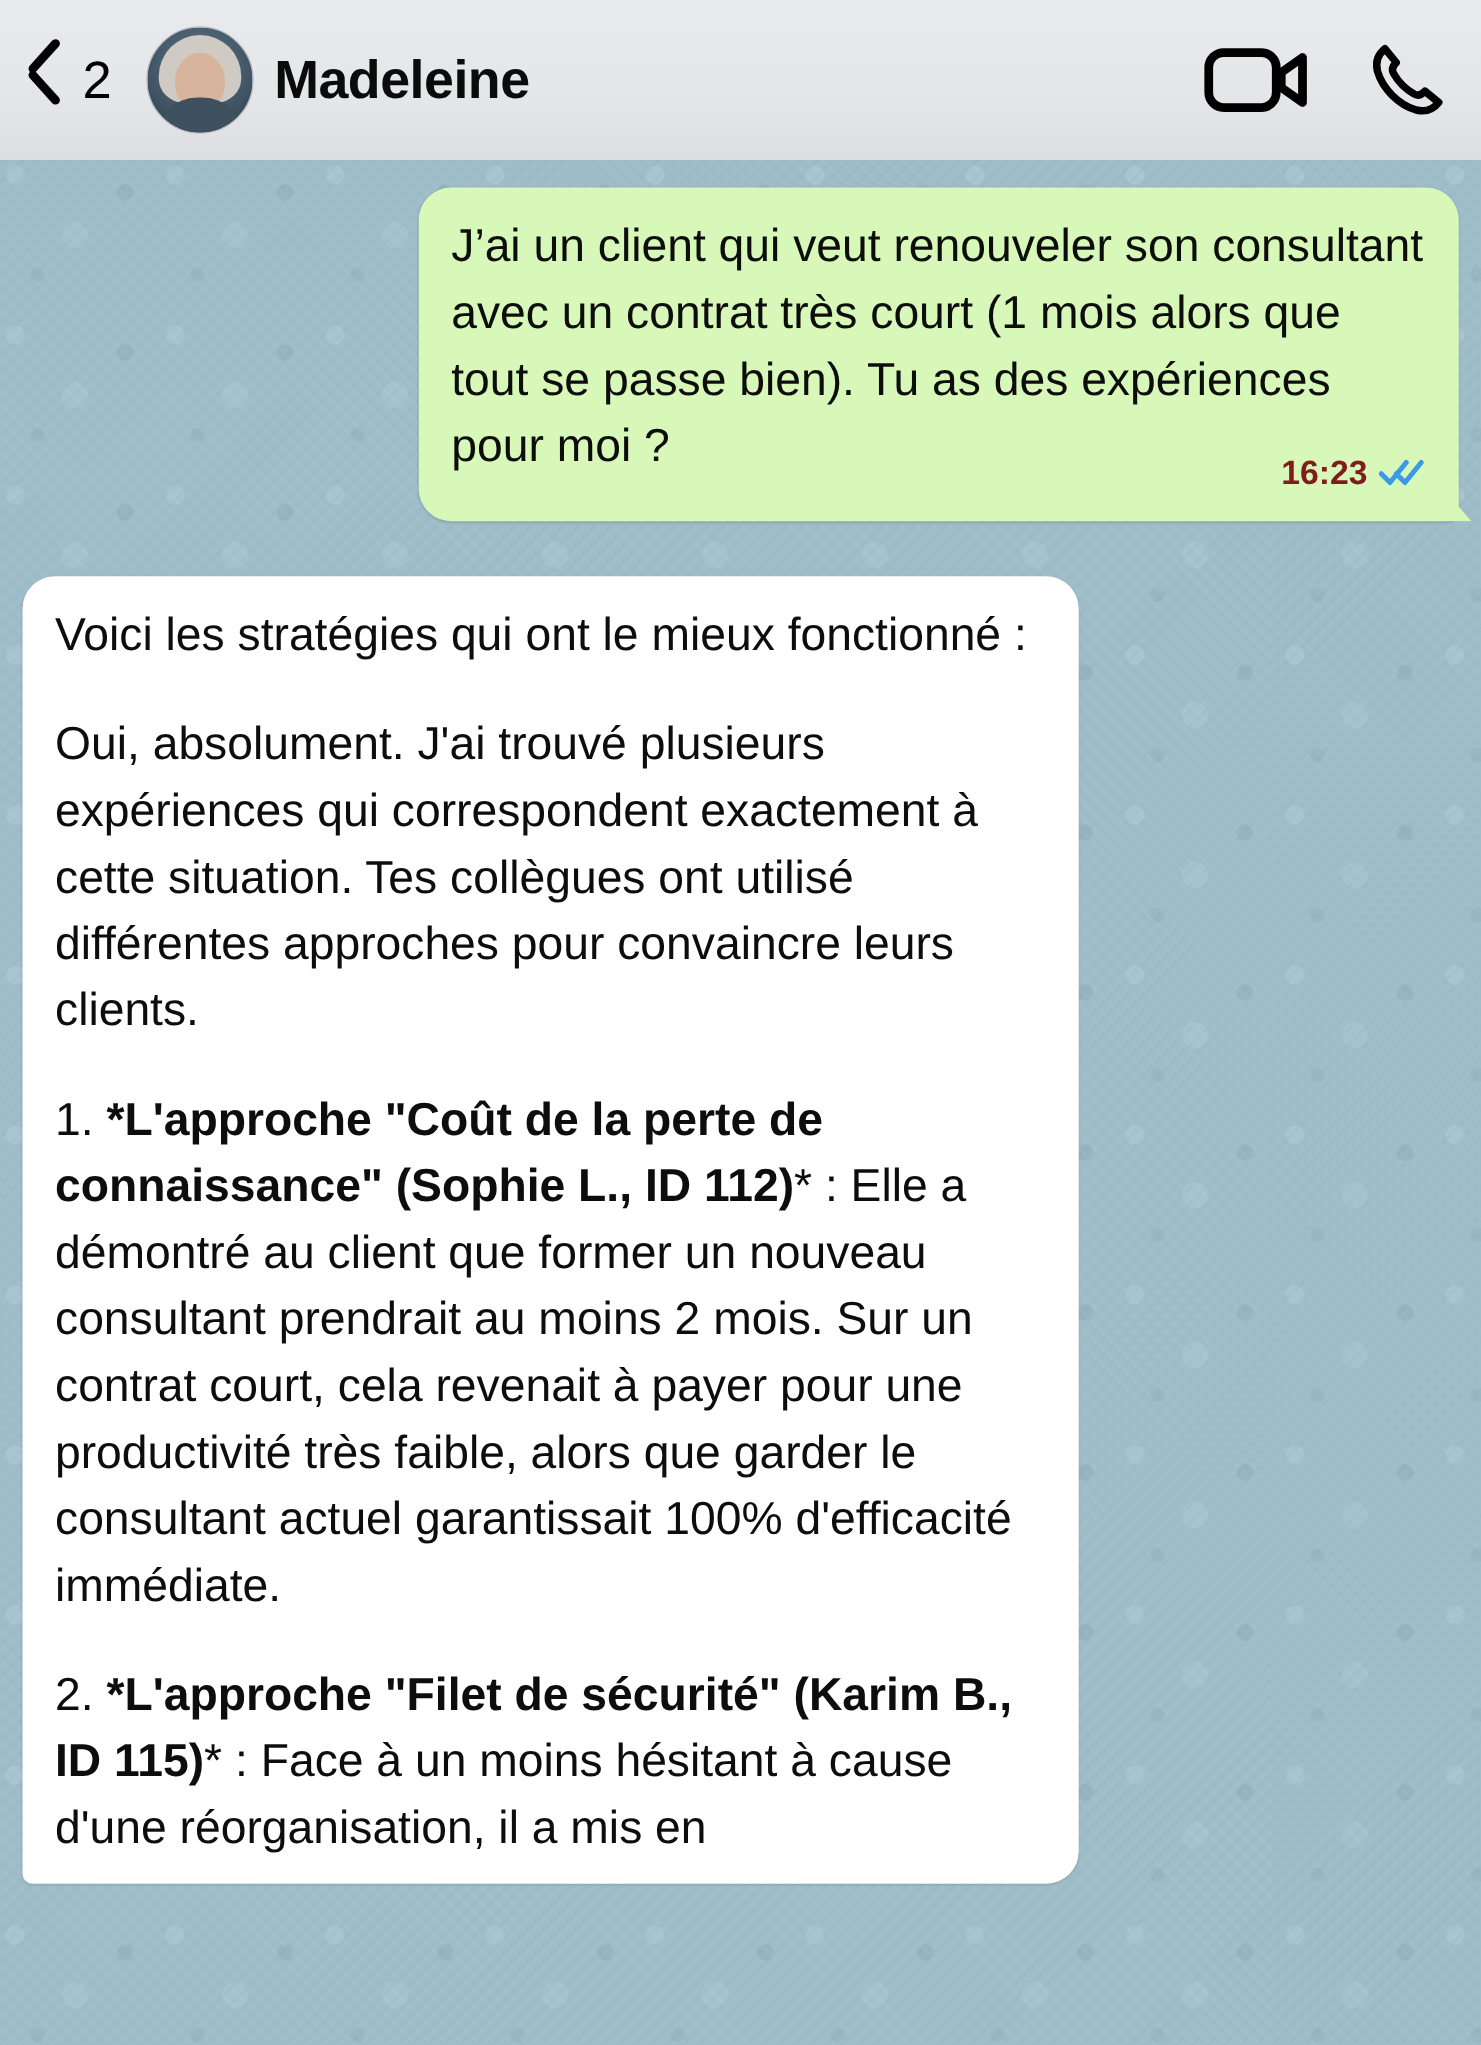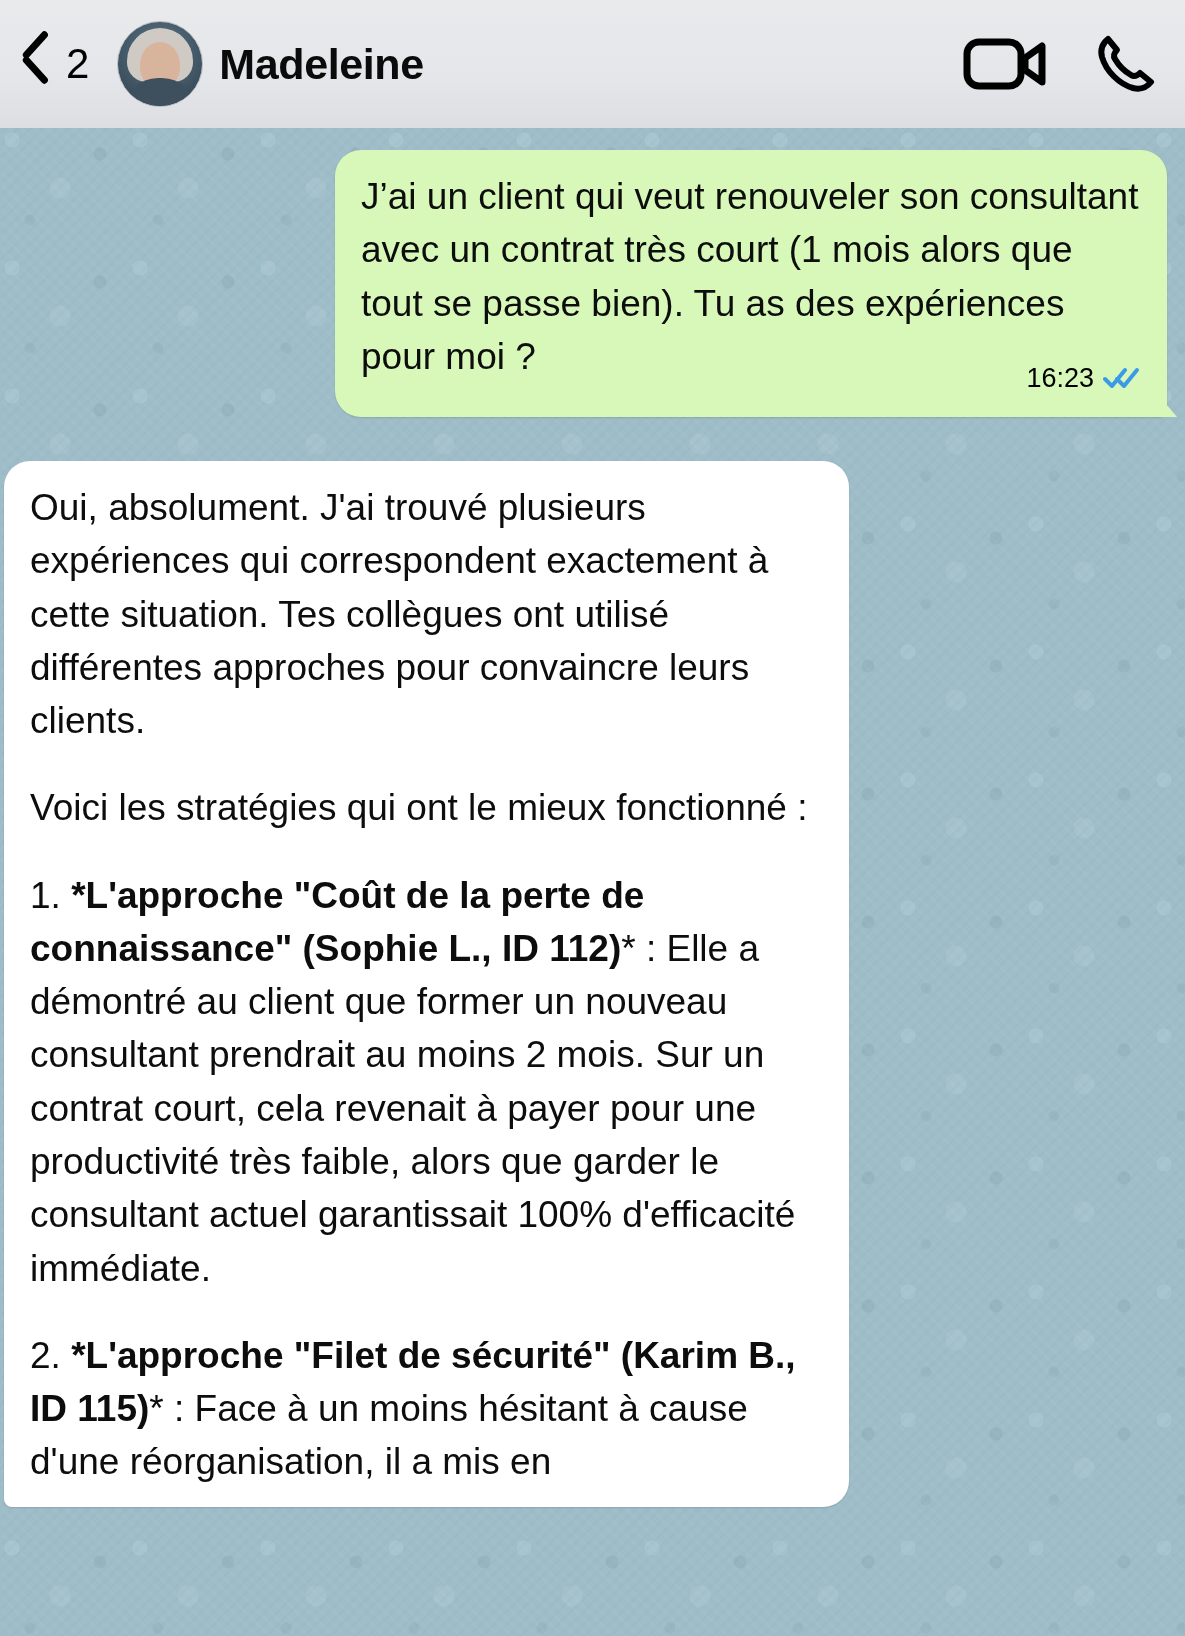--- a/index.html
+++ b/index.html
@@ -145,21 +145,21 @@
     content: "";
     position: absolute;
     inset: 0;
     background-image:
       repeating-linear-gradient(45deg, rgba(255,255,255,0.05) 0 3px, transparent 3px 9px),
       repeating-linear-gradient(-45deg, rgba(60,90,105,0.05) 0 3px, transparent 3px 9px);
   }
 
   .messages {
     position: relative;
-    padding: 22px 18px 0 4px;
+    padding: 22px 18px 0 18px;
   }
 
   .row { display: flex; width: 100%; margin-bottom: 44px; }
   .row.out { justify-content: flex-end; }
   .row.in  { justify-content: flex-start; }
 
   .bubble {
     position: relative;
     max-width: 832px;
     padding: 20px 26px 18px 26px;
@@ -195,21 +195,21 @@
   .meta {
     float: right;
     display: inline-flex;
     align-items: center;
     gap: 9px;
     margin-left: 22px;
     margin-top: 16px;
     position: relative;
     top: 6px;
   }
-  .time { font-size: 27px; color: #000000; }
+  .time { font-size: 27px; color: #7f1d1d; font-weight: bold; }
   .ticks { display: inline-block; }
 
   .para { margin: 0 0 34px 0; }
   .para:last-child { margin-bottom: 0; }
   .para b { font-weight: bold; }
   .num { font-weight: normal; }
 </style>
 </head>
 <body>
 
@@ -262,25 +262,25 @@
               </svg>
             </span>
           </span>
         </div>
       </div>
 
       <div class="row in">
         <div class="bubble in">
 
           <p class="para">
+            <span>Voici les stratégies qui ont le mieux fonctionné :</span>
+          </p>
+
+          <p class="para">
             <span>Oui, absolument. J'ai trouvé plusieurs expériences qui correspondent exactement à cette situation. Tes collègues ont utilisé différentes approches pour convaincre leurs clients.</span>
-          </p>
-
-          <p class="para">
-            <span>Voici les stratégies qui ont le mieux fonctionné :</span>
           </p>
 
           <p class="para">
             <span class="num">1.  </span><b>*L'approche "Coût de la perte de connaissance" (Sophie L., ID 112)</b><span>* : Elle a démontré au client que former un nouveau consultant prendrait au moins 2 mois. Sur un contrat court, cela revenait à payer pour une productivité très faible, alors que garder le consultant actuel garantissait 100% d'efficacité immédiate.</span>
           </p>
 
           <p class="para">
             <span class="num">2.  </span><b>*L'approche "Filet de sécurité" (Karim B., ID 115)</b><span>* : Face à un moins hésitant à cause d'une réorganisation, il a mis en</span>
           </p>
 

